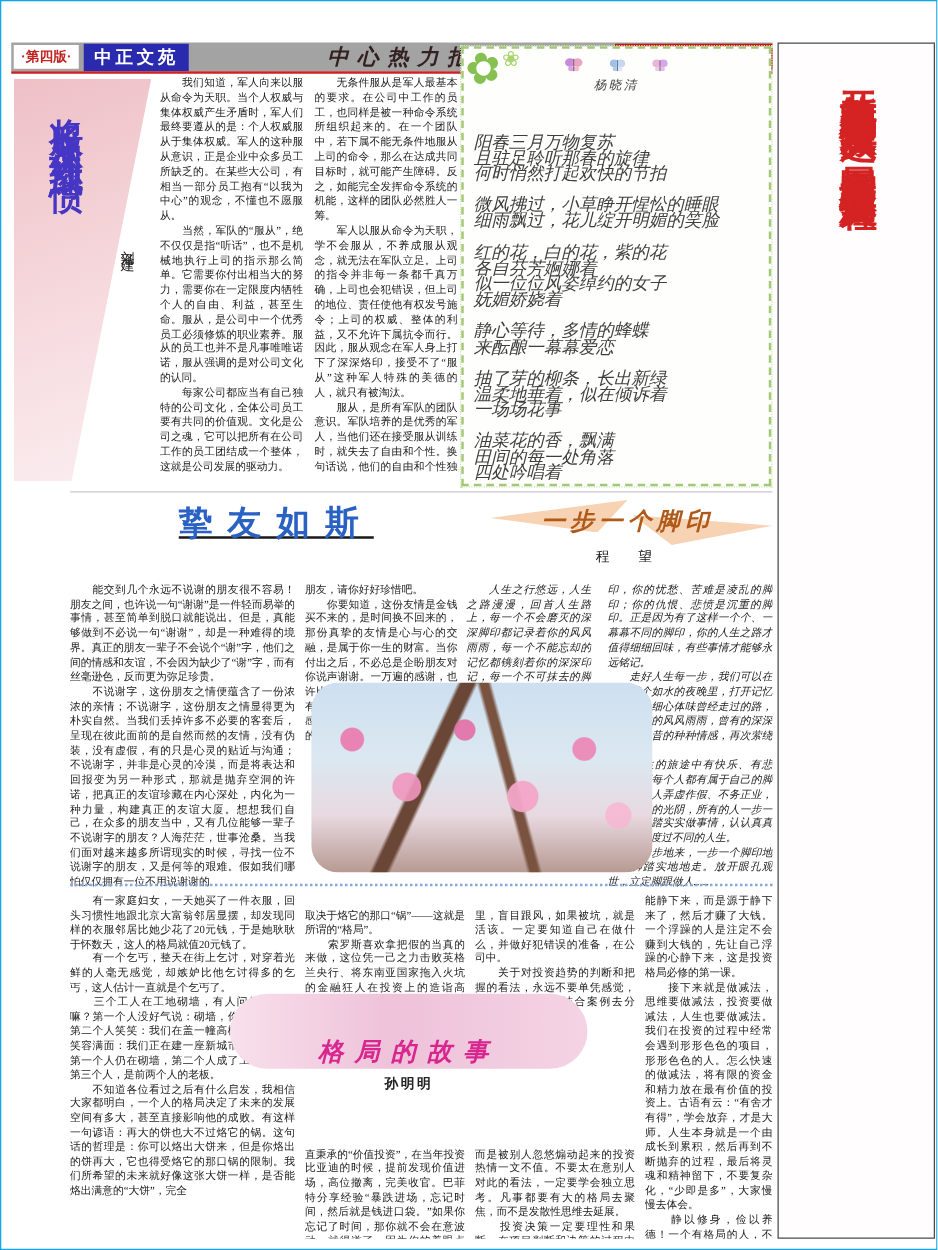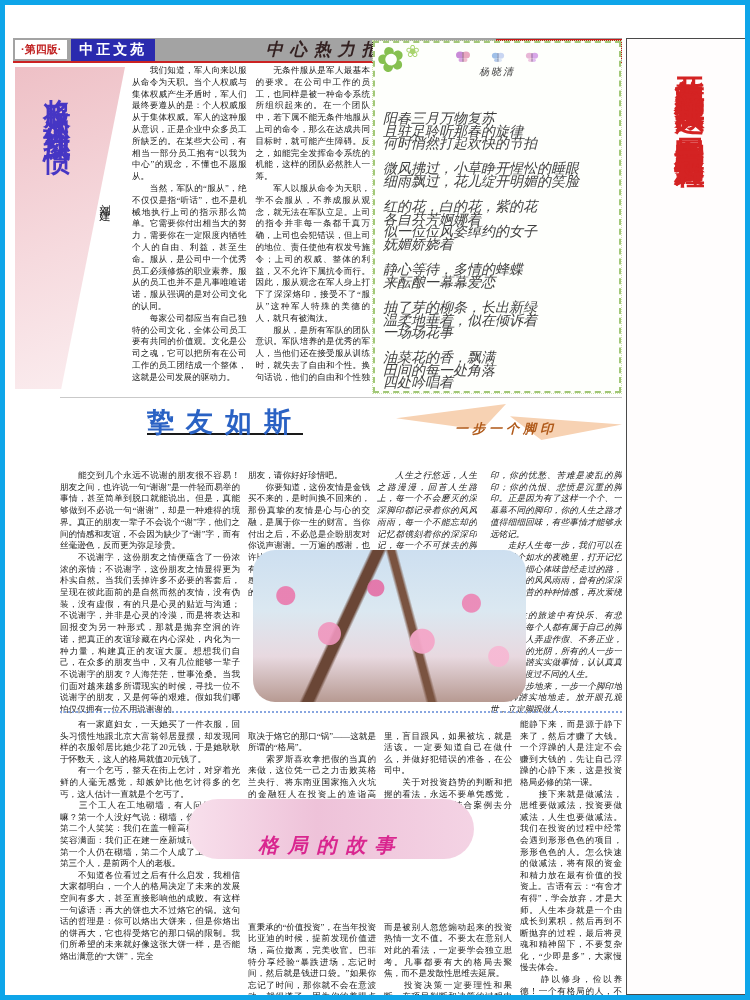--- a/index.html
+++ b/index.html
@@ -1,18 +1,18 @@
 <!DOCTYPE html>
 <html><head>
 <meta charset="utf-8">
 <style>
   html,body{margin:0;padding:0;background:#e9e9e9;}
   .page{position:relative;width:750px;height:1000px;background:#ffffff;margin:0 auto;
         font-family:"Liberation Serif","DejaVu Serif",serif;color:#1a1a1a;overflow:hidden;
-        border:5px solid #0ea5e9;box-sizing:border-box;}
+        border:1px solid #0ea5e9;box-sizing:border-box;}
   
   .masthead{position:absolute;left:8px;top:33px;width:609px;height:23px;background:#a3a3a3;
             display:flex;align-items:center;font-family:"Liberation Sans","DejaVu Sans",sans-serif;}
   .edition-chip{background:#ffffff;color:#c12222;font-size:11px;font-weight:bold;
                 padding:2px 6px;margin-left:2px;white-space:nowrap;}
   .section-chip{background:#2a2aae;color:#ffffff;font-size:14px;font-weight:bold;
                 letter-spacing:3px;padding:2px 8px;margin-left:4px;white-space:nowrap;}
   .paper-name{flex:1;text-align:center;font-family:"Liberation Serif",serif;font-style:italic;
               font-weight:bold;font-size:17px;letter-spacing:7px;color:#332020;}
   .date-chip{background:#c61616;color:#ffffff;font-size:11px;font-weight:bold;
@@ -53,22 +53,22 @@
   .poem-col.c2{flex:1;}
   
   .band-mid{position:absolute;left:55px;top:392px;width:562px;height:310px;border-top:1px solid #c9c9c9;}
   .a2-header{position:absolute;left:0;top:6px;width:330px;text-align:center;text-decoration:underline;}
   .a2-title{font-size:27px;font-weight:bold;letter-spacing:12px;color:#2a62c4;}
   .a2-author{font-size:11px;letter-spacing:6px;color:#222;margin-top:3px;}
   .a3-header{position:absolute;left:330px;top:4px;width:232px;text-align:center;}
   .ribbon{position:absolute;background:#f7d2b3;z-index:0;}
   .ribbon.r1{left:6px;top:2px;width:110px;height:26px;clip-path:polygon(0 55%,100% 0,78% 100%);}
   .ribbon.r2{left:120px;top:10px;width:112px;height:28px;clip-path:polygon(0 15%,100% 45%,28% 100%);}
-  .a3-title{position:relative;z-index:1;font-size:13px;font-weight:bold;font-style:italic;
-            letter-spacing:4px;color:#b05a1a;margin-top:18px;}
+  .a3-title{position:relative;z-index:1;font-size:19px;font-weight:bold;font-style:italic;
+            letter-spacing:4px;color:#b05a1a;margin-top:6px;}
   .a3-author{position:relative;z-index:1;font-size:11px;letter-spacing:6px;color:#222;margin-top:8px;}
   .col{position:absolute;top:72px;height:250px;font-size:8.6px;line-height:11.7px;
        text-align:justify;white-space:pre-line;overflow:hidden;}
   .m-c1{left:0;width:180px;}
   .m-c2{left:188px;width:122px;}
   .m-c3{left:317px;width:100px;font-style:italic;}
   .m-c4{left:430px;width:132px;font-style:italic;}
   .photo{position:absolute;left:193px;top:152px;width:273px;height:152px;border-radius:22px;z-index:2;
          background:
            radial-gradient(circle at 12% 30%,rgba(233,126,176,.95) 0 9px,rgba(233,126,176,0) 10px),
@@ -184,20 +184,21 @@
   </div>
 
   <div class="band-mid">
     <div class="a2-header">
       <div class="a2-title">挚友如斯</div>
     </div>
     <div class="a3-header">
       <div class="ribbon r1"></div>
       <div class="ribbon r2"></div>
       <div class="a3-title">一步一个脚印</div>
+      <div class="a3-author">程　望</div>
     </div>
     <div class="col m-c1">　　能交到几个永远不说谢的朋友很不容易！朋友之间，也许说一句“谢谢”是一件轻而易举的事情，甚至简单到脱口就能说出。但是，真能够做到不必说一句“谢谢”，却是一种难得的境界。真正的朋友一辈子不会说个“谢”字，他们之间的情感和友谊，不会因为缺少了“谢”字，而有丝毫逊色，反而更为弥足珍贵。
 　　不说谢字，这份朋友之情便蕴含了一份浓浓的亲情；不说谢字，这份朋友之情显得更为朴实自然。当我们丢掉许多不必要的客套后，呈现在彼此面前的是自然而然的友情，没有伪装，没有虚假，有的只是心灵的贴近与沟通；不说谢字，并非是心灵的冷漠，而是将表达和回报变为另一种形式，那就是抛弃空洞的许诺，把真正的友谊珍藏在内心深处，内化为一种力量，构建真正的友谊大厦。想想我们自己，在众多的朋友当中，又有几位能够一辈子不说谢字的朋友？人海茫茫，世事沧桑。当我们面对越来越多所谓现实的时候，寻找一位不说谢字的朋友，又是何等的艰难。假如我们哪怕仅仅拥有一位不用说谢谢的</div>
     <div class="col m-c2">朋友，请你好好珍惜吧。
 　　你要知道，这份友情是金钱买不来的，是时间换不回来的，那份真挚的友情是心与心的交融，是属于你一生的财富。当你付出之后，不必总是企盼朋友对你说声谢谢。一万遍的感谢，也许比不上一个理解的眼神！我拥有至少5个不用说谢的朋友，我感激上苍，也会珍惜这来之不易的情分！</div>
     <div class="col m-c3">　　人生之行悠远，人生之路漫漫，回首人生路上，每一个不会磨灭的深深脚印都记录着你的风风雨雨，每一个不能忘却的记忆都镌刻着你的深深印记，每一个不可抹去的脚印都摄录着你的种种情感……
 　　你的快乐、幸福是轻快的脚</div>
     <div class="col m-c4">印，你的忧愁、苦难是凌乱的脚印；你的仇恨、悲愤是沉重的脚印。正是因为有了这样一个个、一幕幕不同的脚印，你的人生之路才值得细细回味，有些事情才能够永远铭记。
 　　走好人生每一步，我们可以在未来某个如水的夜晚里，打开记忆的闸门，细心体味曾经走过的路，感受以前的风风雨雨，曾有的深深记忆、往昔的种种情感，再次萦绕脑际……
 　　人生的旅途中有快乐、有悲伤，然而每个人都有属于自己的脚印，有的人弄虚作假、不务正业，浪费美好的光阴，所有的人一步一个脚印踏踏实实做事情，认认真真过生活，度过不同的人生。
@@ -223,15 +224,16 @@
       <div>而是被别人忽悠煽动起来的投资热情一文不值。不要太在意别人对此的看法，一定要学会独立思考。凡事都要有大的格局去聚焦，而不是发散性思维去延展。
 　　投资决策一定要理性和果断，在项目判断和决策的过程中一定要反复审问自己，有没有夹杂任何感情因素，情绪是否稳定，是否客观。一个自身情绪极不稳定的人，在风云变幻的投资市场没有生存空间。人不是因为有钱了，心才</div>
     </div>
     <div class="bcol b-c4">能静下来，而是源于静下来了，然后才赚了大钱。一个浮躁的人是注定不会赚到大钱的，先让自己浮躁的心静下来，这是投资格局必修的第一课。
 　　接下来就是做减法，思维要做减法，投资要做减法，人生也要做减法。我们在投资的过程中经常会遇到形形色色的项目，形形色色的人。怎么快速的做减法，将有限的资金和精力放在最有价值的投资上。古语有云：“有舍才有得”，学会放弃，才是大师。人生本身就是一个由成长到累积，然后再到不断抛弃的过程，最后将灵魂和精神留下，不要复杂化，“少即是多”，大家慢慢去体会。
 　　静以修身，俭以养德！一个有格局的人，不会因为自身的缺陷而自卑。不以物喜，不以己悲，时刻保持一颗包容的心去接受新的事物，接受新的挑战。你应当不断进步，而不是低水平重复。
 　　最后也是最关键的一点，一个人在社会上立足一定要怀着一颗感恩的心，记住你成长过程中所有直接或间接帮助过你的人。一个人的格局大小不在于别人能给你创造多少价值，而在于你能给别人创造多少价值。</div>
     <div class="pill">
       <span class="a4-title">格局的故事</span>
     </div>
+    <div class="a4-author">孙明明</div>
   </div>
 
 </div>
 
 </body></html>

